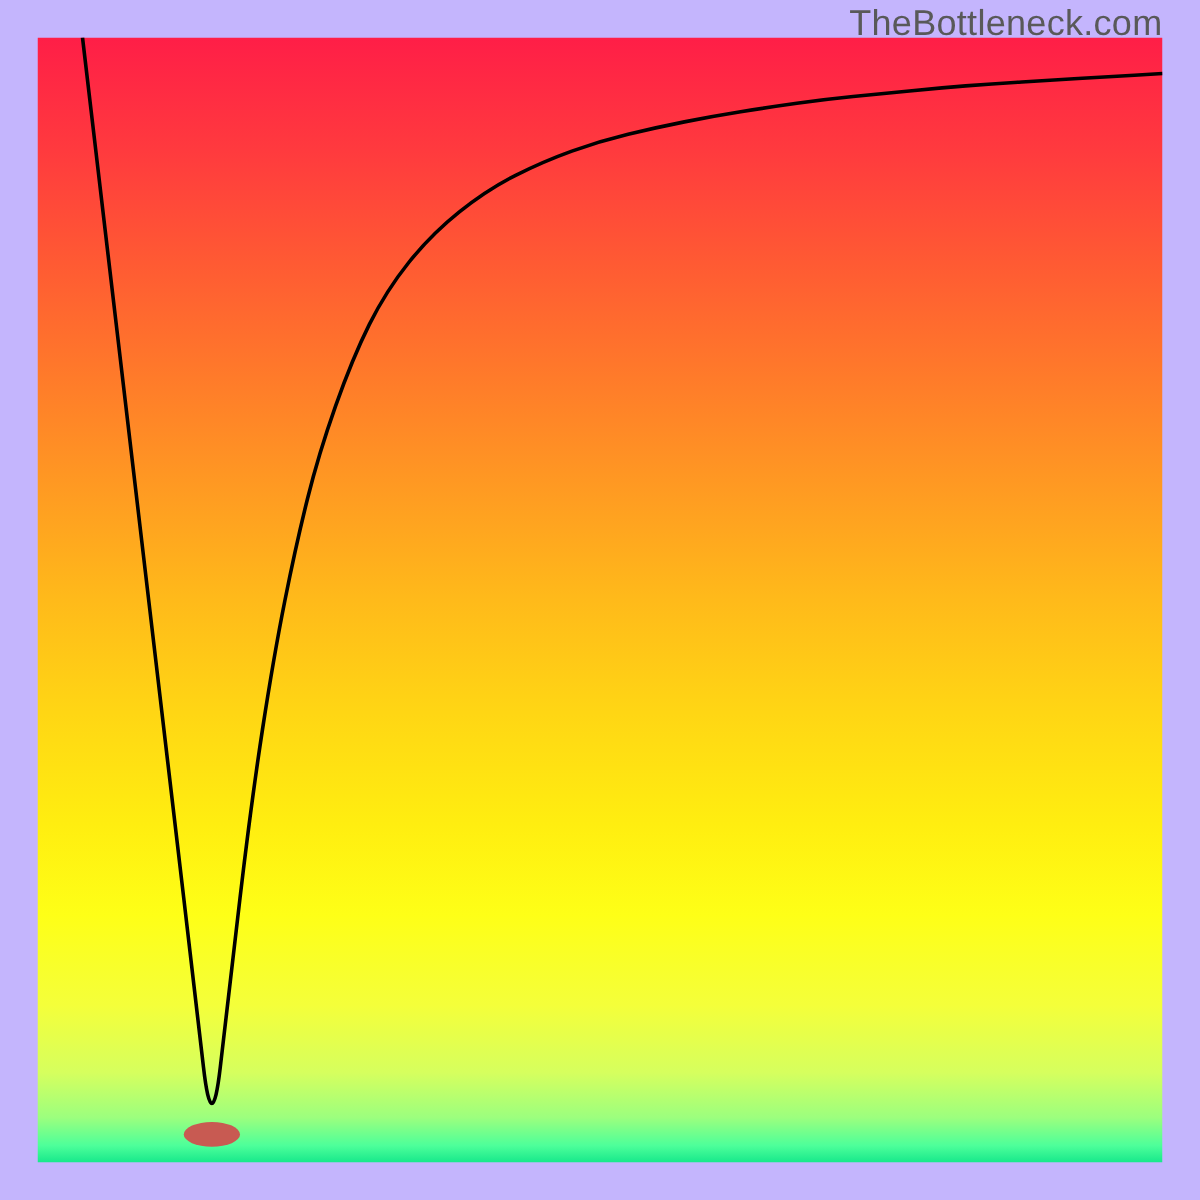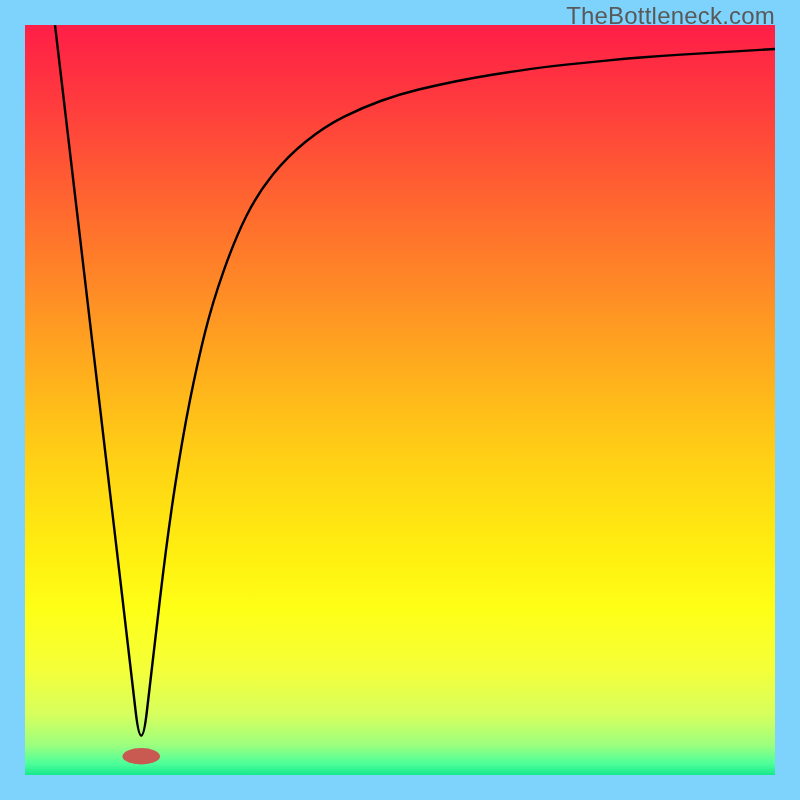--- a/index.html
+++ b/index.html
@@ -10,21 +10,21 @@
     overflow: hidden;
     background: #000;
     font-family: Arial, Helvetica, sans-serif;
   }
   .frame {
     position: absolute;
     left: 0;
     top: 0;
     width: 800px;
     height: 800px;
-    background: #7dd3fc;
+    background: #c4b5fd;
   }
   .plot {
     position: absolute;
     left: 25px;
     top: 25px;
     width: 750px;
     height: 750px;
   }
   .watermark {
     position: absolute;

